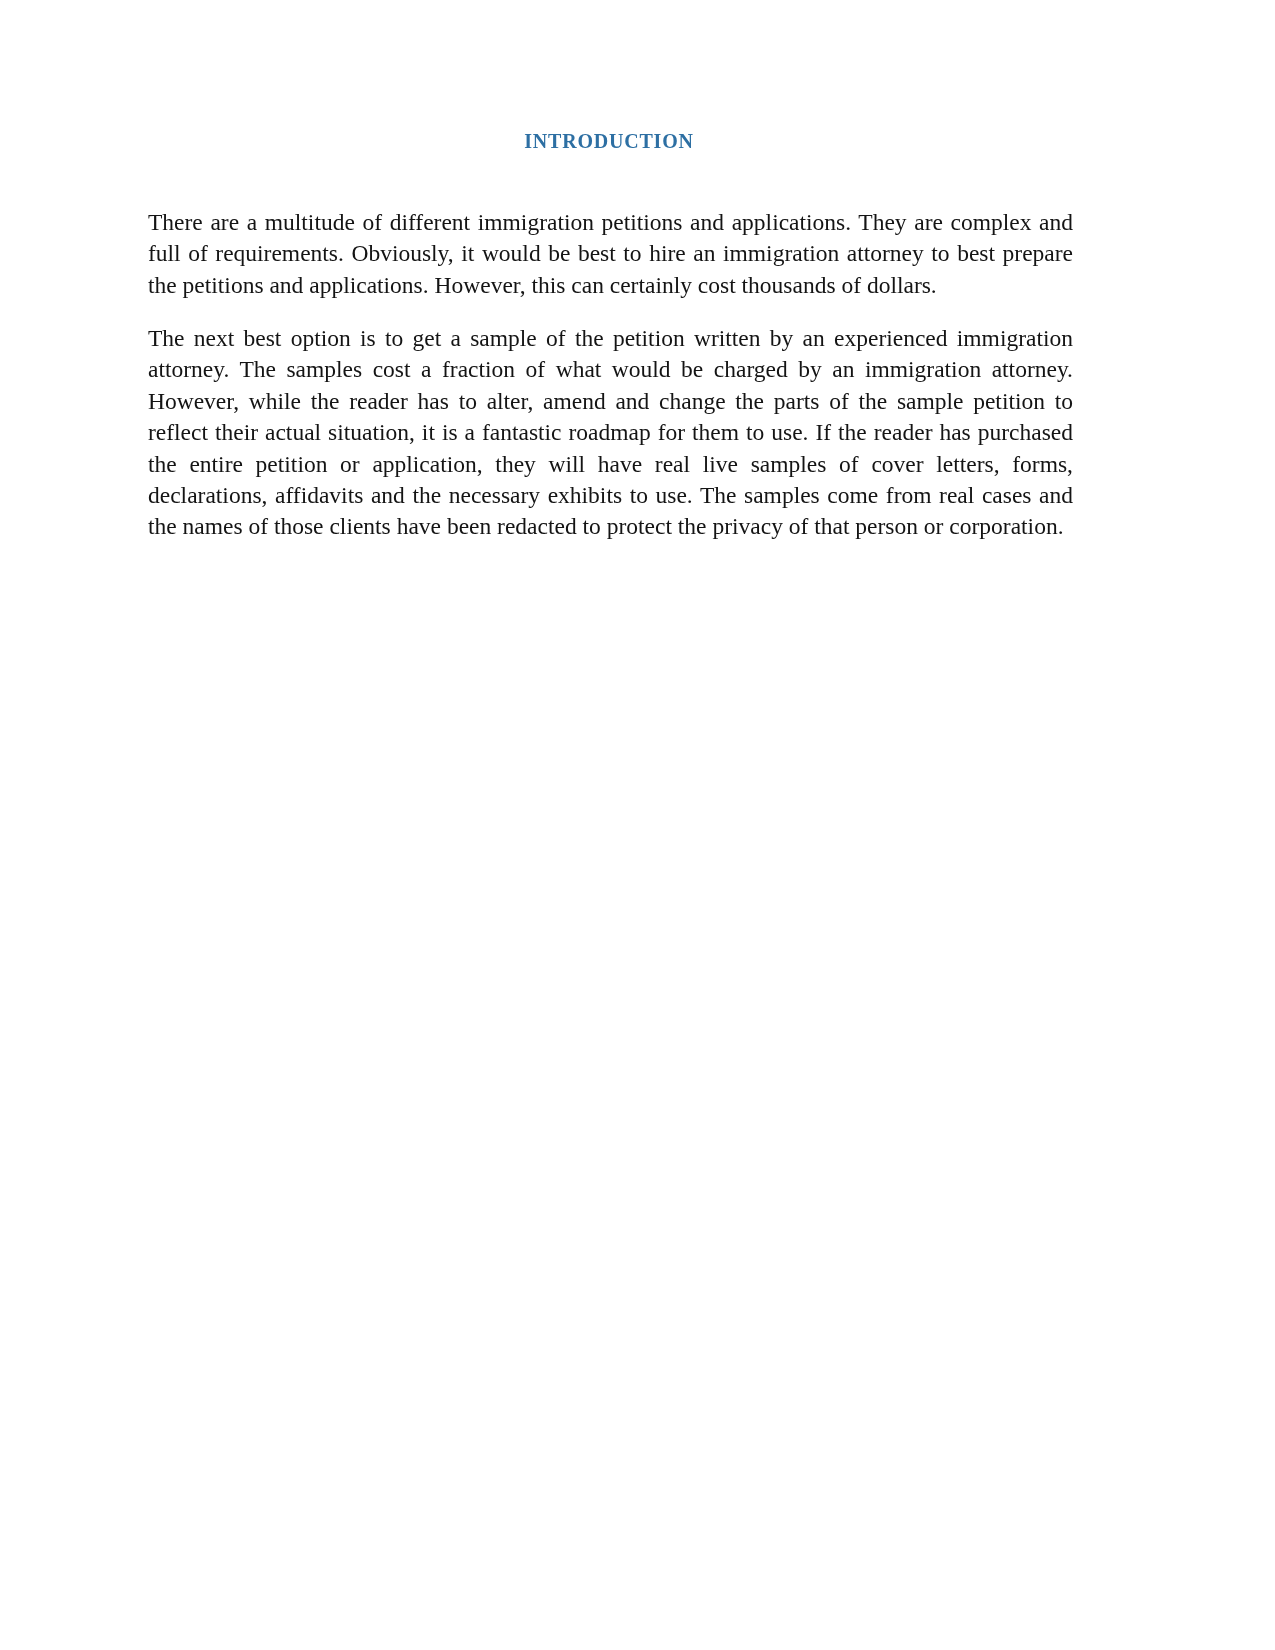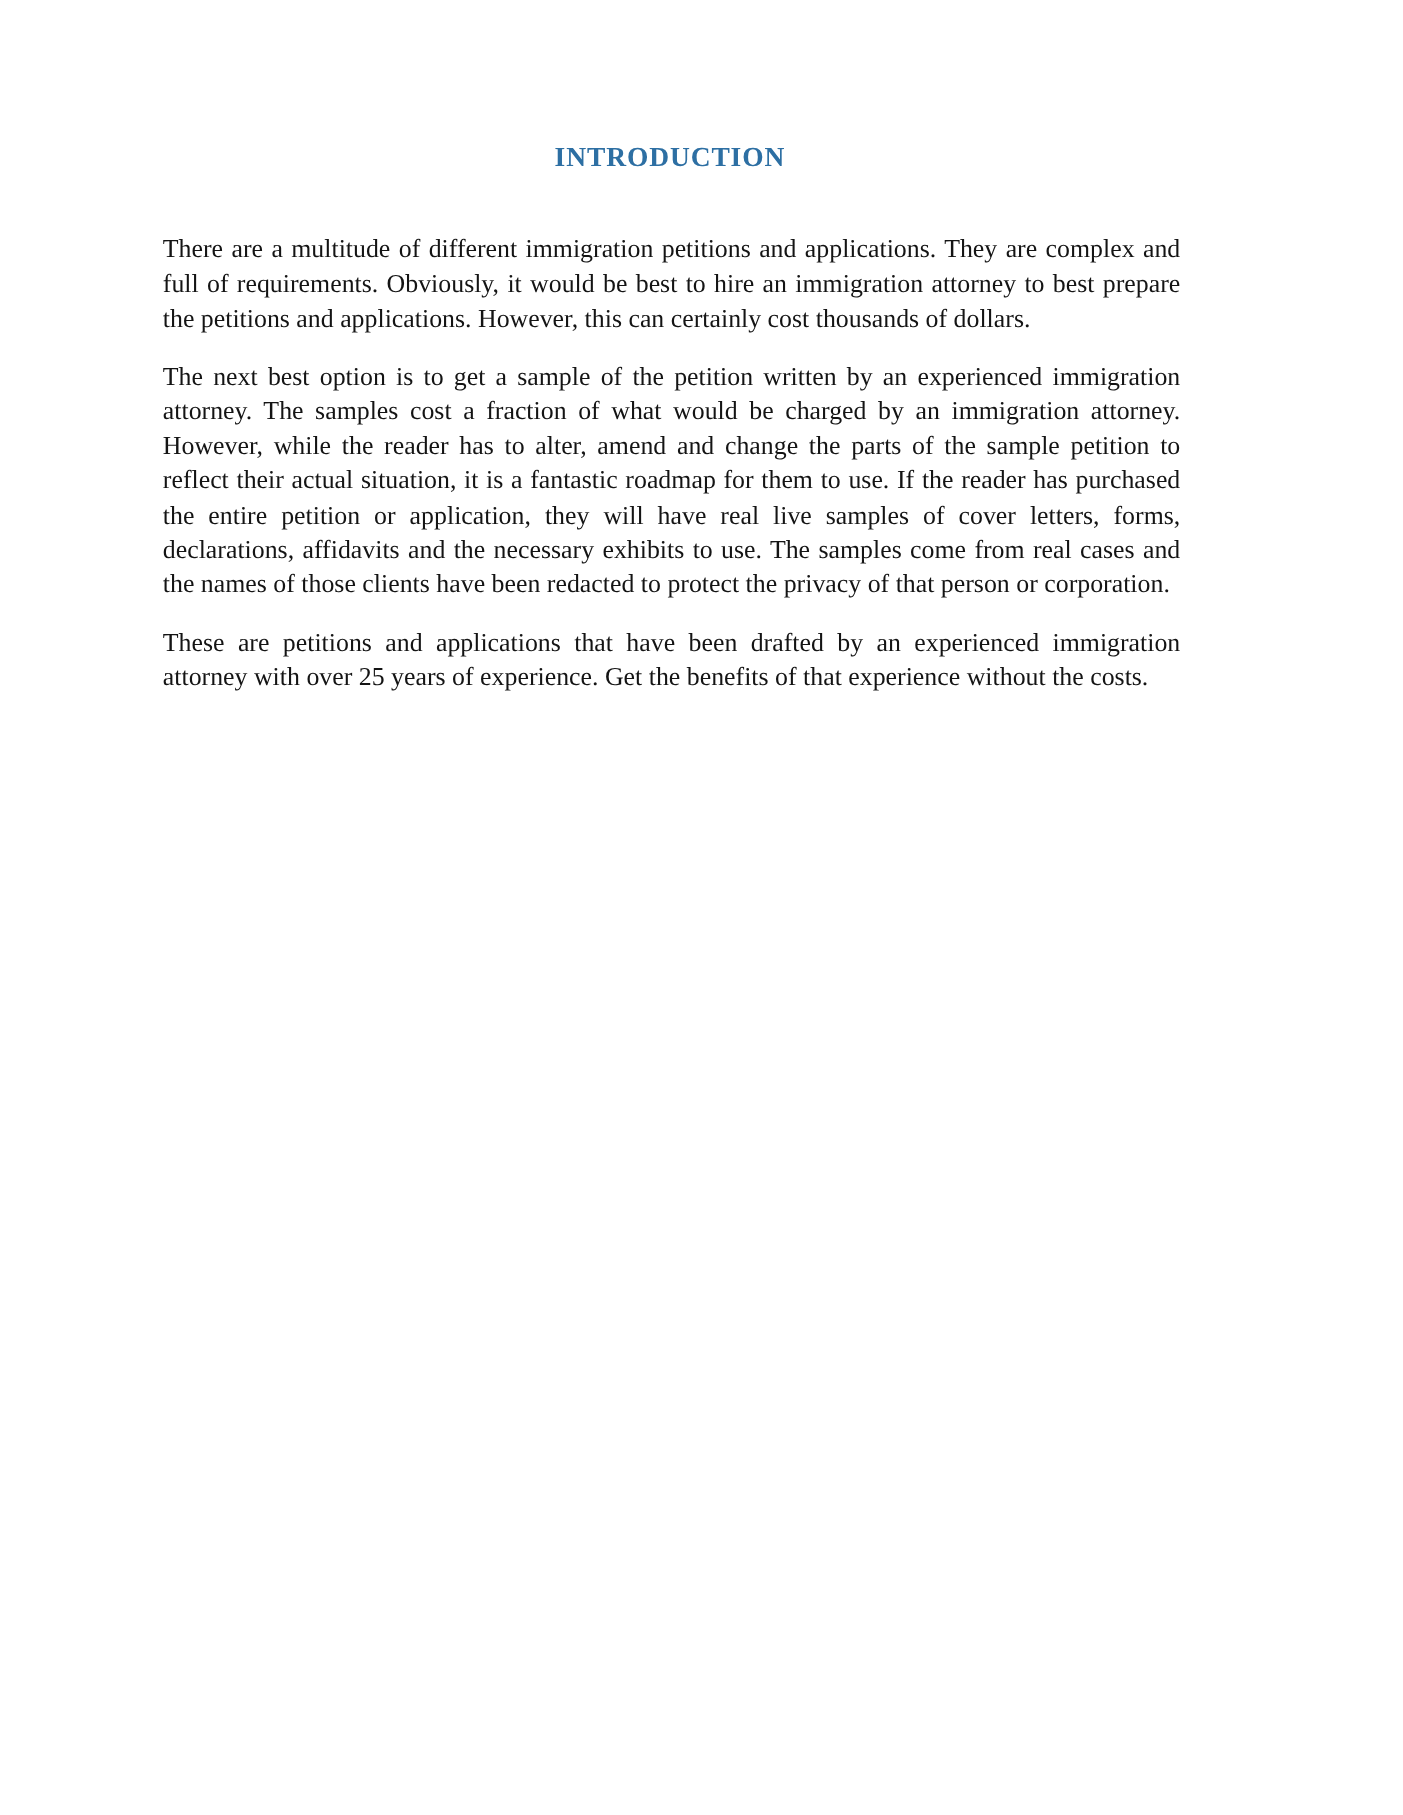--- a/index.html
+++ b/index.html
@@ -23,21 +23,21 @@
     padding: 0;
   }
   .content {
     position: absolute;
     left: 145px;
     top: 130px;
     width: 928px;
   }
   .doc-title {
     text-align: center;
-    font-size: 25px;
+    font-size: 20px;
     font-weight: bold;
     letter-spacing: 0.8px;
     color: #2d6fa3;
     margin: 0 0 54px 0;
     font-family: "Liberation Serif", "DejaVu Serif", serif;
   }
   .para {
     font-size: 23.5px;
     line-height: 1.335;
     text-align: justify;
@@ -51,15 +51,14 @@
   }
 </style>
 </head>
 <body>
 
 <div class="page">
   <div class="content">
     <h1 class="doc-title">INTRODUCTION</h1>
     <p class="para">There are a multitude of different immigration petitions and applications. They are complex and full of requirements. Obviously, it would be best to hire an immigration attorney to best prepare the petitions and applications. However, this can certainly cost thousands of dollars.</p>
     <p class="para">The next best option is to get a sample of the petition written by an experienced immigration attorney. The samples cost a fraction of what would be charged by an immigration attorney. However, while the reader has to alter, amend and change the parts of the sample petition to reflect their actual situation, it is a fantastic roadmap for them to use. If the reader has purchased the entire petition or application, they will have real live samples of cover letters, forms, declarations, affidavits and the necessary exhibits to use. The samples come from real cases and the names of those clients have been redacted to protect the privacy of that person or corporation.</p>
-    <p class="para">These are petitions and applications that have been drafted by an experienced immigration attorney with over 25 years of experience. Get the benefits of that experience without the costs.</p>
   </div>
 </div>
 
 </body></html>

